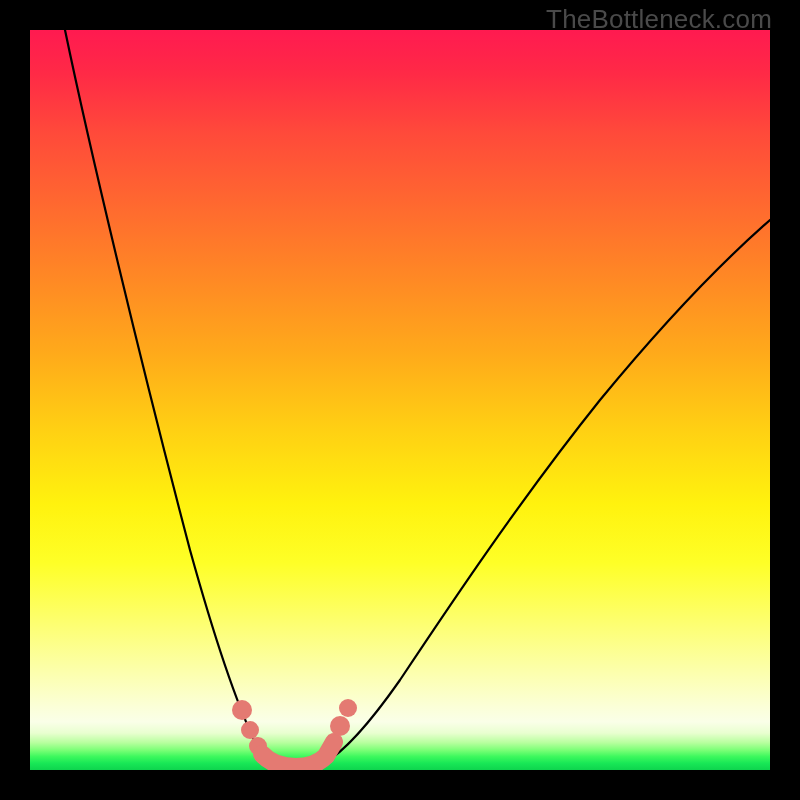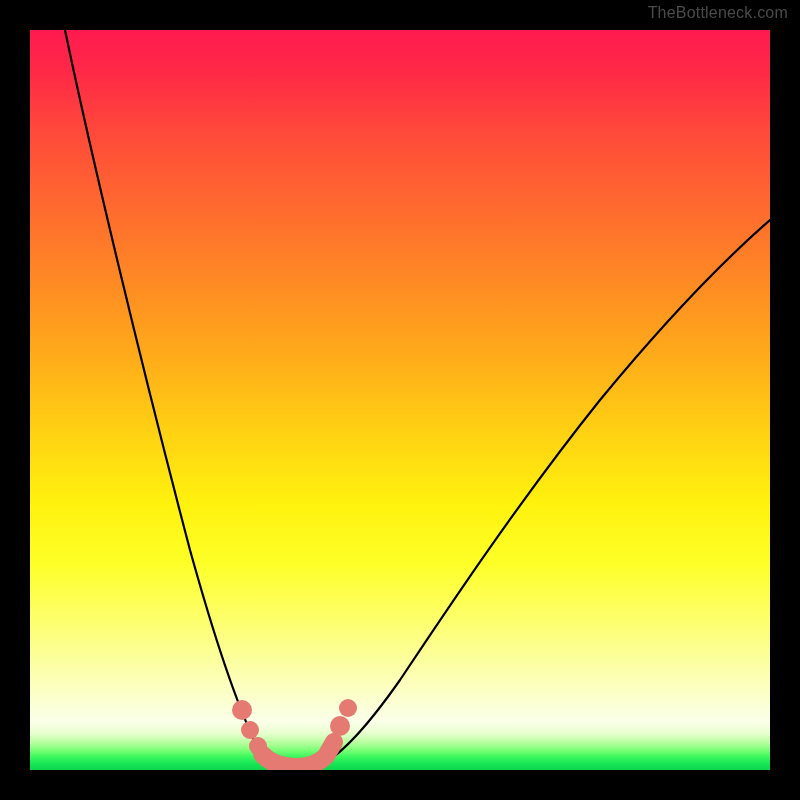--- a/index.html
+++ b/index.html
@@ -45,23 +45,23 @@
       #b8ff9f 96.3%,
       #7cff77 97.3%,
       #3cf85d 98.2%,
       #18e756 99.1%,
       #0ed44e 100%
     );
   }
   .watermark {
     position: absolute;
     top: 4px;
-    right: 12px;
+    right: 28px;
     color: #4a4a4a;
-    font-size: 16px;
+    font-size: 26px;
     letter-spacing: 0.2px;
     font-weight: 400;
     user-select: none;
   }
   svg.curves {
     position: absolute;
     left: 0;
     top: 0;
     width: 740px;
     height: 740px;

